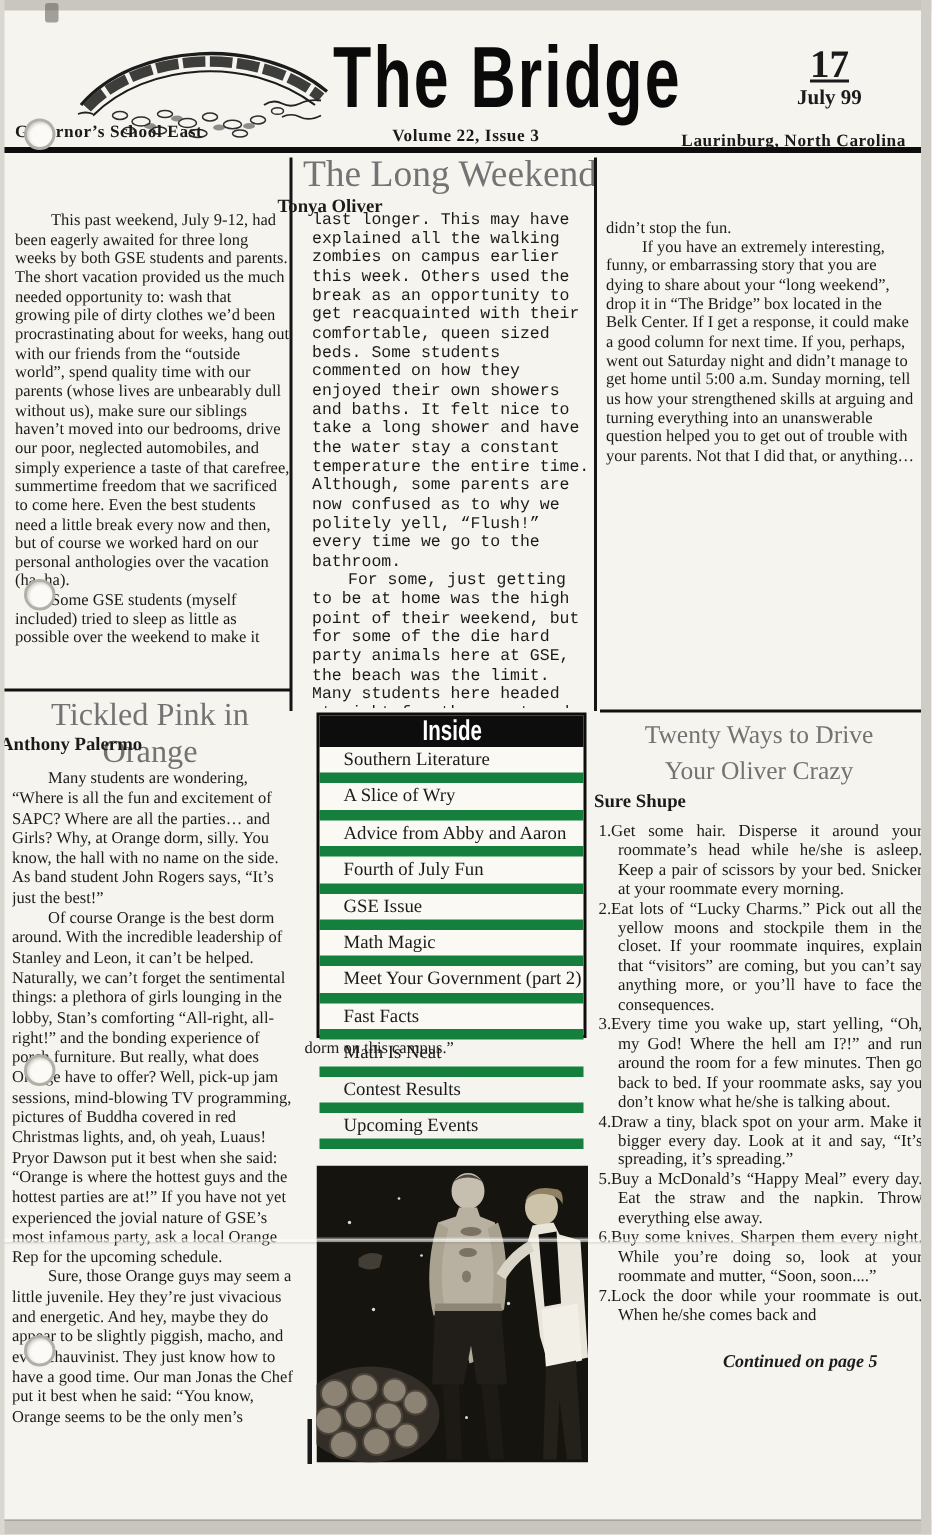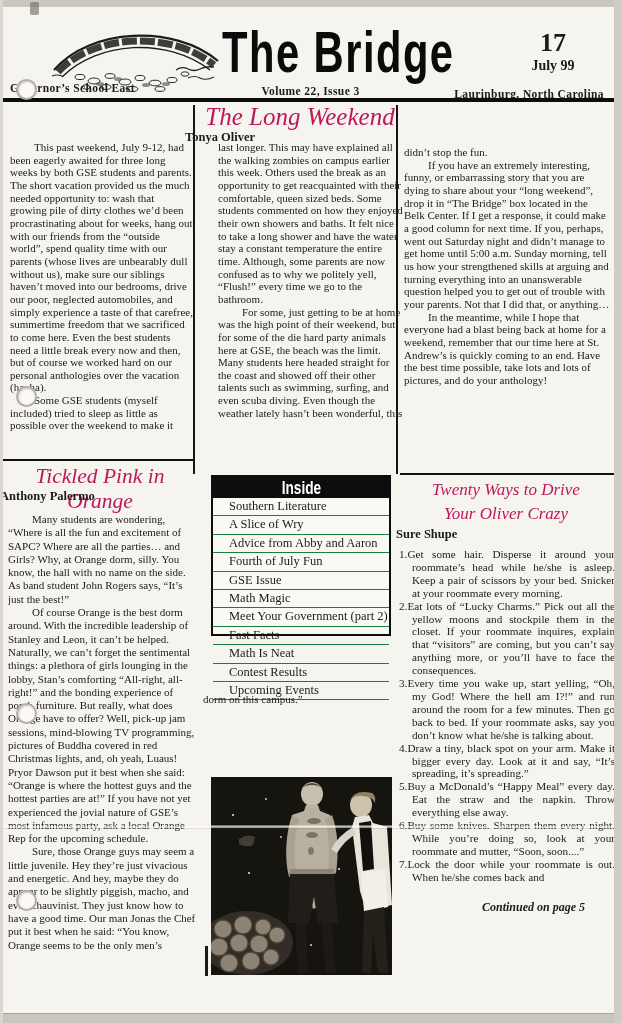--- a/index.html
+++ b/index.html
@@ -19,54 +19,54 @@
   .fold-line{left:0;top:826px;width:621px;height:2px;background:rgba(255,255,255,.55);
              box-shadow:0 1px 1px rgba(90,85,75,.15);z-index:6;}
   .streak{left:205px;top:946px;width:3px;height:30px;background:#1a1a1a;z-index:6;}
   .scan-mark{left:30px;top:2px;width:9px;height:13px;background:#6a665f;opacity:.6;border-radius:2px;z-index:8;}
   
   .bridge-art{left:48px;top:18px;width:175px;height:76px;}
   .mast-title{left:222px;top:18px;margin:0;white-space:nowrap;
     font:bold 58px "Liberation Sans", sans-serif;letter-spacing:2px;color:#0a0a0a;
     transform:scaleX(.72);transform-origin:0 0;}
   .issue-no{left:515px;top:28px;width:76px;text-align:center;
-    font:bold 26px "Liberation Serif", serif;}
+    font:bold 26px "Liberation Serif", serif;text-decoration:underline;}
   .issue-date{left:515px;top:58px;width:76px;text-align:center;
     font:bold 14px "Liberation Serif", serif;}
   .tagline{font:bold 11.5px "Liberation Serif", serif;letter-spacing:.4px;white-space:nowrap;}
   .tag-left{left:10px;top:82px;}
   .tag-center{left:0;top:85px;width:621px;text-align:center;}
   .tag-right{left:0;top:88px;width:604px;text-align:right;}
   .rule-heavy{left:0;top:98px;width:616px;height:3.5px;background:#0d0d0d;}
   
-  .headline{font-family:"Liberation Serif", serif;color:#be185d;margin:0;text-align:center;font-weight:normal;font-style:italic;}
+  .headline{font-family:"Liberation Serif", serif;color:#737373;margin:0;text-align:center;font-weight:normal;}
   .byline{font:bold 12.5px "Liberation Serif", serif;text-align:left;margin:0;}
   .body-col{font-size:11px;line-height:12.65px;text-align:left;overflow:hidden;}
   .body-col p{margin:0;}
   .body-col p.ind{text-indent:24px;}
   
   .lw-title{left:185px;top:103px;width:230px;font-size:25px;}
   .lw-byline{left:185px;top:130px;width:230px;}
   .vrule{width:1.5px;background:#151515;top:105px;height:369px;}
   .vrule1{left:193px;} .vrule2{left:396px;}
   .lw-col1{left:10px;top:141px;width:183px;max-height:317px;}
-  .lw-col2{left:218px;top:141px;width:186px;max-height:331px;}
+  .lw-col2{left:208px;top:141px;width:186px;max-height:331px;font-family:Liberation Mono, monospace;}
   .lw-col3{left:404px;top:146px;width:207px;max-height:327px;}
   
   .hrule-left{left:2px;top:459px;width:192px;height:2px;background:#111;}
   .tp-title{left:0;top:464px;width:200px;font-size:21.5px;}
   .tp-byline{left:0;top:489px;width:200px;}
   .tp-body{left:8px;top:513px;width:190px;max-height:465px;line-height:13.3px;}
   
-  .inside-box{left:211px;top:475px;width:180px;height:161px;border:2px solid #0d0d0d;
+  .inside-box{left:211px;top:475px;width:180px;height:217px;border:2px solid #0d0d0d;
     background:#faf9f4;box-sizing:border-box;}
   .inside-head{height:21px;background:#0d0d0d;color:#fff;text-align:center;overflow:hidden;}
   .inside-head span{display:inline-block;font:bold 19px "Liberation Sans", sans-serif;
     line-height:21px;transform:scaleX(.72);transform-origin:center;}
-  .inside-row{height:17.4px;line-height:17.4px;border-bottom:1px solid #15803d;
+  .inside-row{height:17.4px;line-height:17.4px;border-bottom:7px solid #15803d;
     padding-left:16px;font-size:12.5px;white-space:nowrap;overflow:hidden;}
   
   .orange-cont{left:203px;top:693px;width:192px;font-size:11px;line-height:13px;}
   .orange-cont p{margin:0;}
   
   .photo{left:211px;top:777px;width:181px;height:198px;}
   
   .hrule-right{left:400px;top:473px;width:215px;height:2px;background:#111;}
   .tw-title{left:396px;top:478px;width:220px;font-size:17px;line-height:24px;}
   .tw-byline{left:396px;top:527px;width:220px;}
@@ -136,21 +136,20 @@
     <p class="ind">This past weekend, July 9-12, had been eagerly awaited for three long weeks by both GSE students and parents. The short vacation provided us the much needed opportunity to: wash that growing pile of dirty clothes we’d been procrastinating about for weeks, hang out with our friends from the “outside world”, spend quality time with our parents (whose lives are unbearably dull without us), make sure our siblings haven’t moved into our bedrooms, drive our poor, neglected automobiles, and simply experience a taste of that carefree, summertime freedom that we sacrificed to come here. Even the best students need a little break every now and then, but of course we worked hard on our personal anthologies over the vacation (ha, ha).</p>
     <p class="ind">Some GSE students (myself included) tried to sleep as little as possible over the weekend to make it</p>
   </div>
   <div class="abs body-col lw-col2">
     <p>last longer. This may have explained all the walking zombies on campus earlier this week. Others used the break as an opportunity to get reacquainted with their comfortable, queen sized beds. Some students commented on how they enjoyed their own showers and baths. It felt nice to take a long shower and have the water stay a constant temperature the entire time. Although, some parents are now confused as to why we politely yell, “Flush!” every time we go to the bathroom.</p>
     <p class="ind">For some, just getting to be at home was the high point of their weekend, but for some of the die hard party animals here at GSE, the beach was the limit. Many students here headed straight for the coast and showed off their other talents such as swimming, surfing, and even scuba diving. Even though the weather lately hasn’t been wonderful, this</p>
   </div>
   <div class="abs body-col lw-col3">
     <p>didn’t stop the fun.</p>
     <p class="ind">If you have an extremely interesting, funny, or embarrassing story that you are dying to share about your “long weekend”, drop it in “The Bridge” box located in the Belk Center. If I get a response, it could make a good column for next time. If you, perhaps, went out Saturday night and didn’t manage to get home until 5:00 a.m. Sunday morning, tell us how your strengthened skills at arguing and turning everything into an unanswerable question helped you to get out of trouble with your parents. Not that I did that, or anything…</p>
-    <p class="ind">In the meantime, while I hope that everyone had a blast being back at home for a weekend, remember that our time here at St. Andrew’s is quickly coming to an end. Have the best time possible, take lots and lots of pictures, and do your anthology!</p>
   </div>
 </section>
 
 <section>
   <div class="abs hrule-left"></div>
   <h2 class="abs headline tp-title">Tickled Pink in Orange</h2>
   <p class="abs byline tp-byline">Anthony Palermo</p>
   <div class="abs body-col tp-body">
     <p class="ind">Many students are wondering, “Where is all the fun and excitement of SAPC? Where are all the parties… and Girls? Why, at Orange dorm, silly. You know, the hall with no name on the side. As band student John Rogers says, “It’s just the best!”</p>
     <p class="ind">Of course Orange is the best dorm around. With the incredible leadership of Stanley and Leon, it can’t be helped. Naturally, we can’t forget the sentimental things: a plethora of girls lounging in the lobby, Stan’s comforting “All-right, all-right!” and the bonding experience of porch furniture. But really, what does Orange have to offer? Well, pick-up jam sessions, mind-blowing TV programming, pictures of Buddha covered in red Christmas lights, and, oh yeah, Luaus! Pryor Dawson put it best when she said: “Orange is where the hottest guys and the hottest parties are at!” If you have not yet experienced the jovial nature of GSE’s most infamous party, ask a local Orange Rep for the upcoming schedule.</p>

